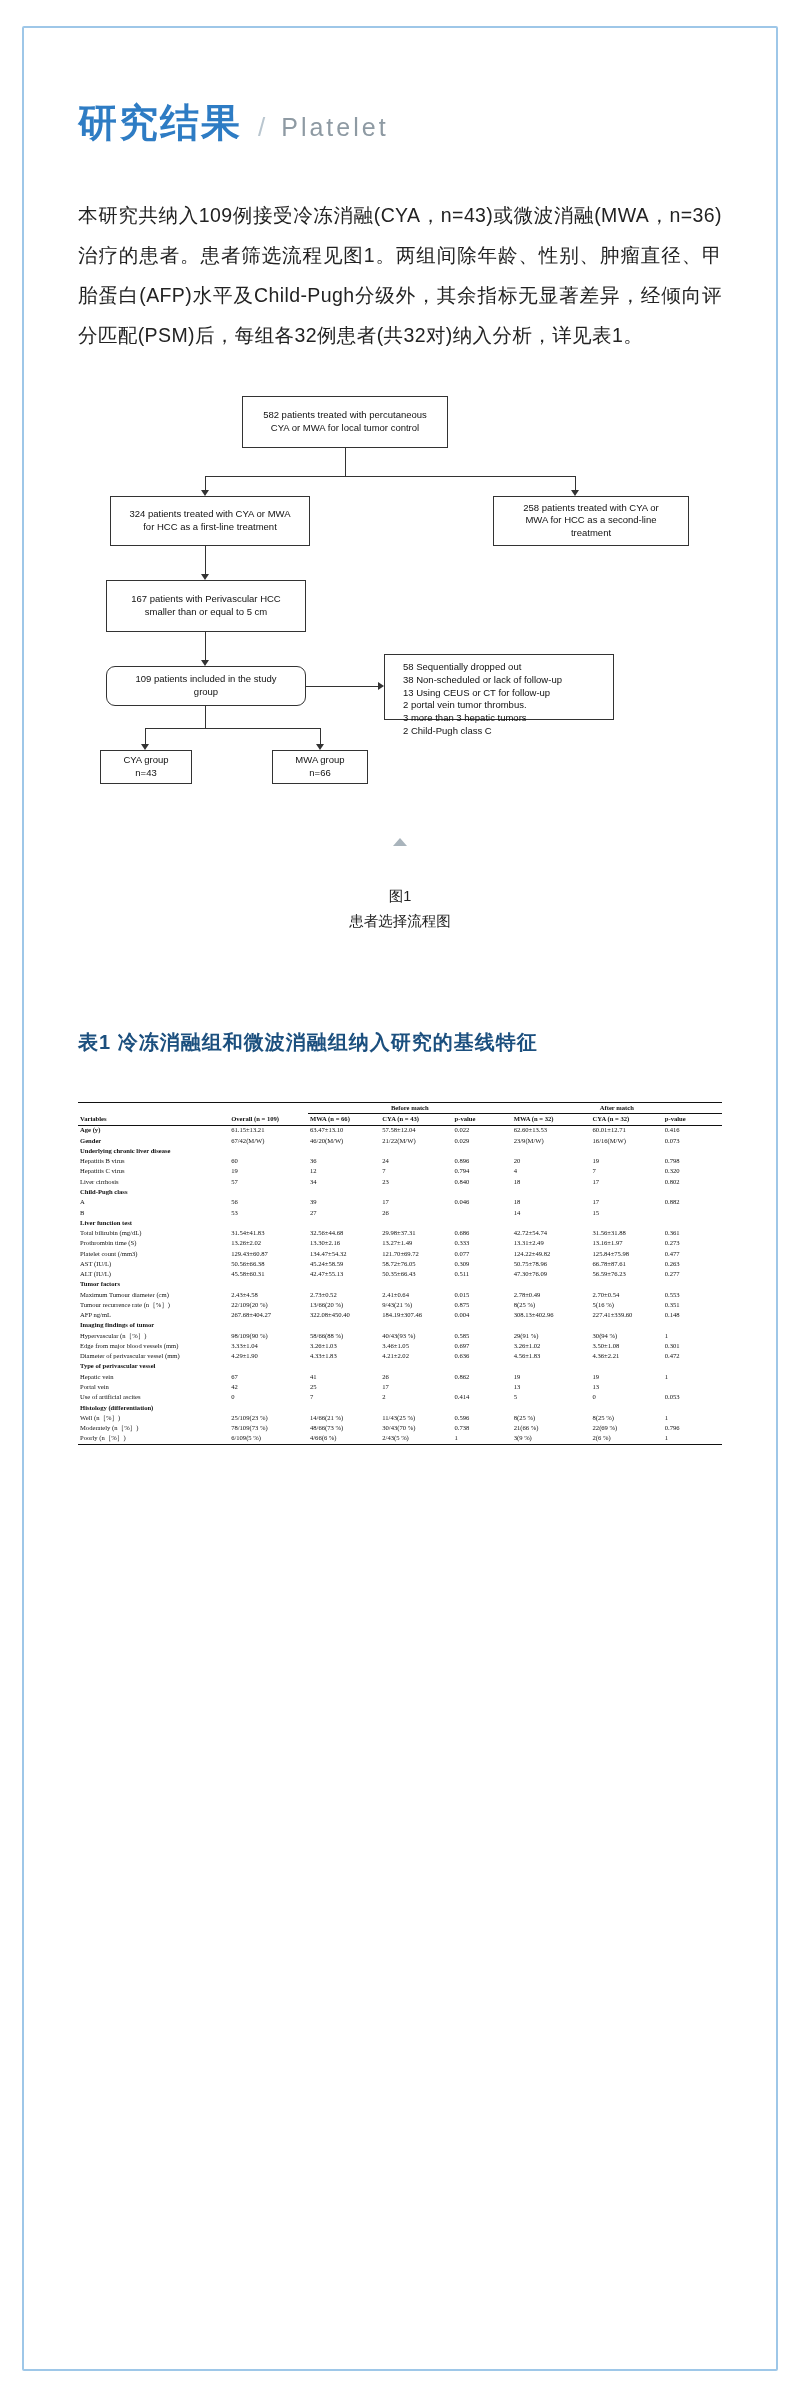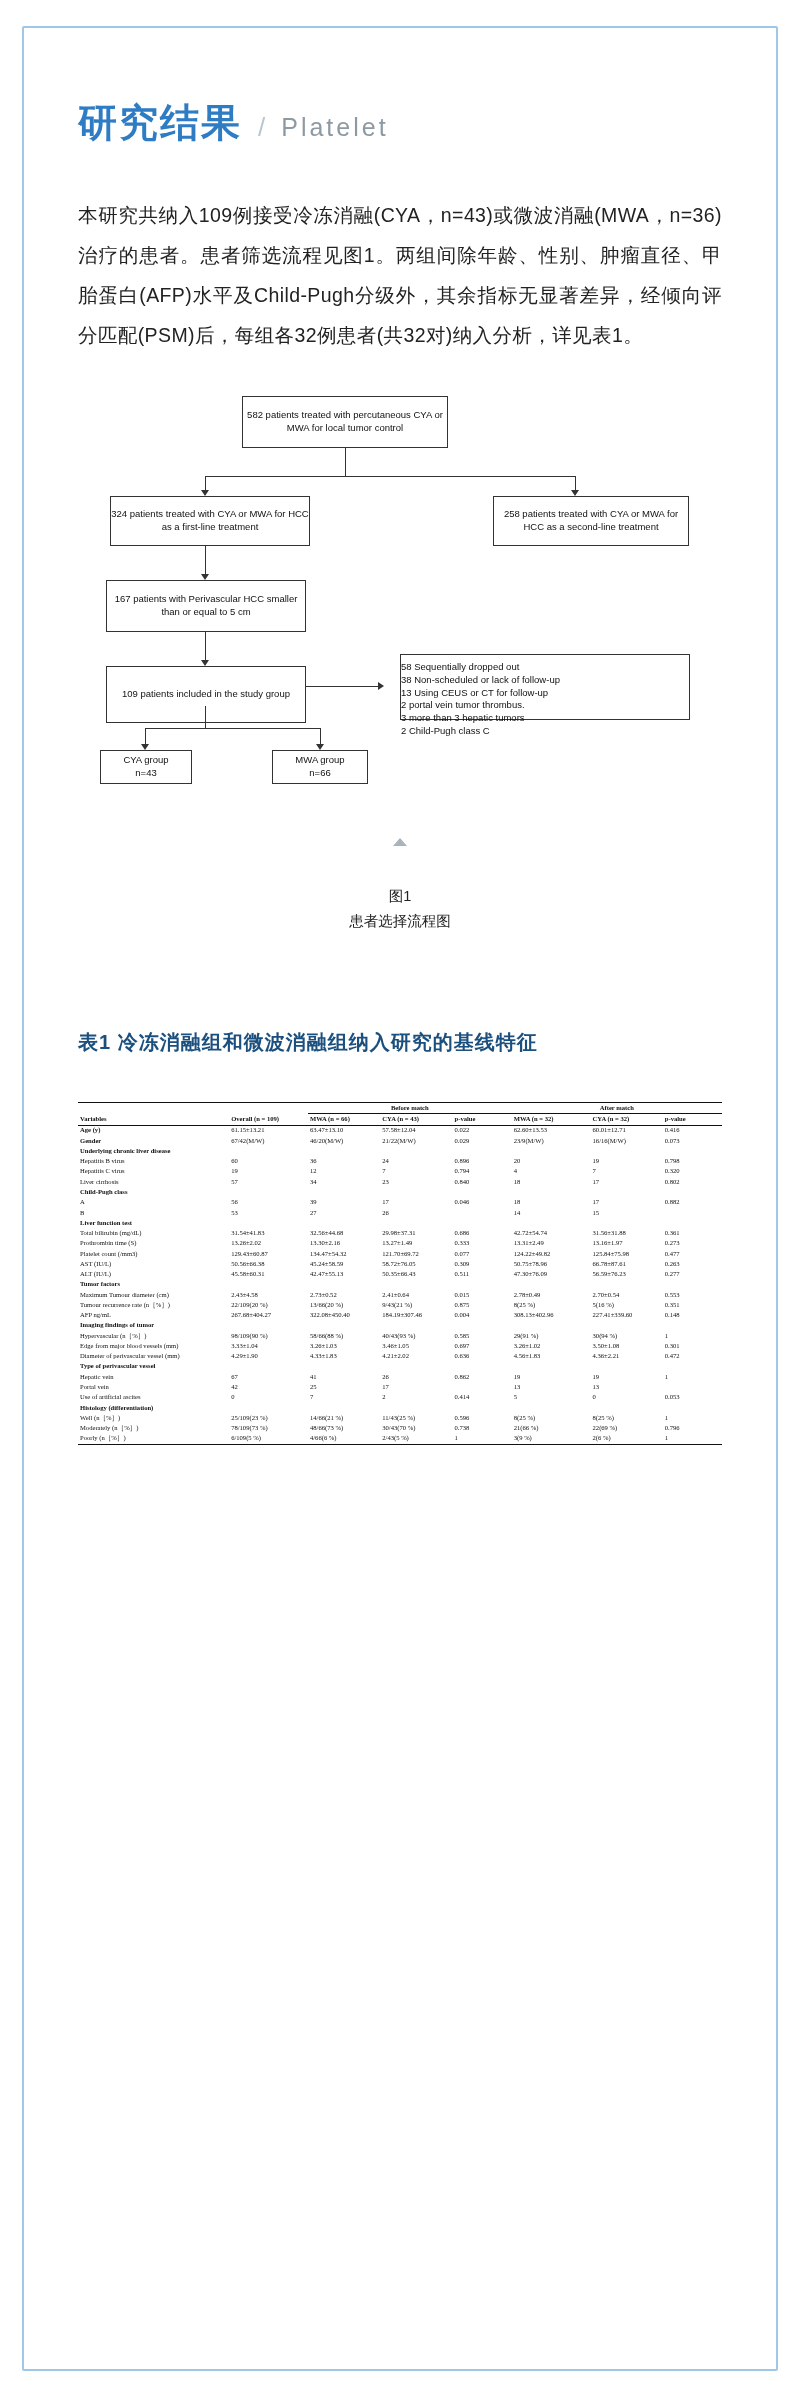--- a/index.html
+++ b/index.html
@@ -95,21 +95,21 @@
   .fbox {
     position: absolute;
     border: 1px solid #333;
     background: #fff;
     box-sizing: border-box;
     display: flex;
     align-items: center;
     justify-content: center;
     text-align: center;
     line-height: 1.35;
-    padding: 4px 0;
+    padding: 4px 18px;
   }
   .fbox.left-align {
     text-align: left;
     justify-content: flex-start;
     align-items: flex-start;
     padding-top: 6px;
   }
   .vline, .hline {
     position: absolute;
     background: #333;
@@ -218,26 +218,26 @@
         <div class="fbox" style="left:393px; top:100px; width:196px; height:50px;">258 patients treated with CYA or MWA for HCC as a second-line treatment</div>
 
         <div class="vline" style="left:105px; top:150px; height:30px;"></div>
         <div class="arrow-down" style="left:101px; top:178px;"></div>
 
         <div class="fbox" style="left:6px; top:184px; width:200px; height:52px;">167 patients with Perivascular HCC smaller than or equal to 5 cm</div>
 
         <div class="vline" style="left:105px; top:236px; height:30px;"></div>
         <div class="arrow-down" style="left:101px; top:264px;"></div>
 
-        <div class="fbox" style="left:6px; top:270px; width:200px; height:57px;">109 patients included in the study group</div>
+        <div class="fbox" style="left:6px; top:270px; width:200px; height:40px;border-radius:9px;">109 patients included in the study group</div>
 
         <div class="hline" style="left:206px; top:290px; width:74px;"></div>
         <div class="arrow-right" style="left:278px; top:286px;"></div>
 
-        <div class="fbox left-align" style="left:284px; top:258px; width:290px; height:66px; white-space:pre-line;margin-left:16px;">58 Sequentially dropped out
+        <div class="fbox left-align" style="left:284px; top:258px; width:230px; height:66px; white-space:pre-line;">58 Sequentially dropped out
 38 Non-scheduled or lack of follow-up
 13 Using CEUS or CT for follow-up
 2 portal vein tumor thrombus.
 3 more than 3 hepatic tumors
 2 Child-Pugh class C</div>
 
         <div class="vline" style="left:105px; top:310px; height:22px;"></div>
         <div class="hline" style="left:45px; top:332px; width:175px;"></div>
         <div class="vline" style="left:45px; top:332px; height:18px;"></div>
         <div class="arrow-down" style="left:41px; top:348px;"></div>

